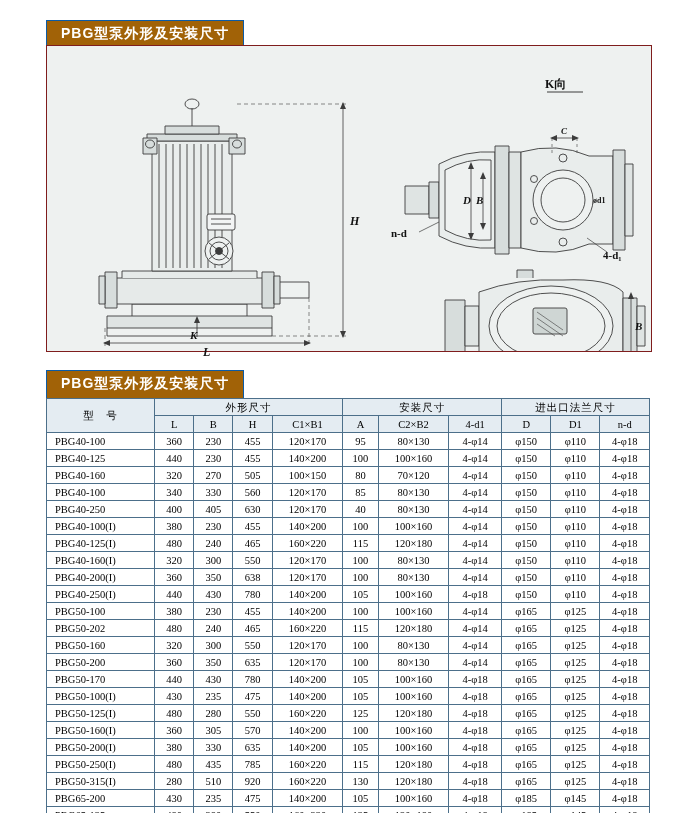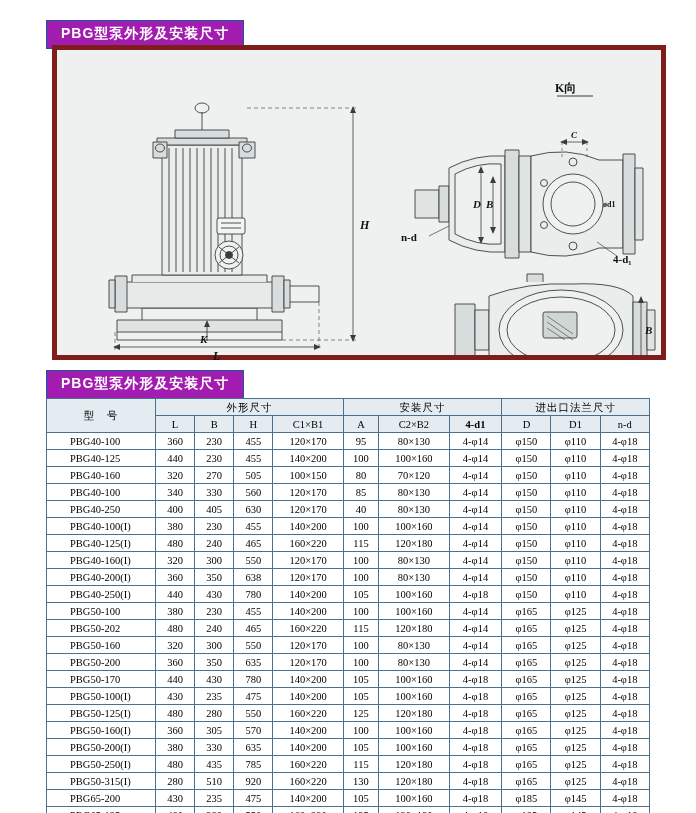--- a/index.html
+++ b/index.html
@@ -18,41 +18,41 @@
 
   .page {
     position: relative;
     width: 696px;
     height: 813px;
   }
 
   
   .title-bar {
     position: absolute;
-    background: #a21caf;
+    background: #a16207;
     color: #fff;
     font-size: 14px;
     font-weight: bold;
     letter-spacing: 1px;
     padding: 4px 14px 5px 14px;
     border: 1px solid #0b5ba6;
     white-space: nowrap;
   }
   #title-bar-1 { left: 46px; top: 20px; }
   #title-bar-2 { left: 46px; top: 370px; }
 
   
   .drawing-panel {
     position: absolute;
-    left: 52px;
+    left: 46px;
     top: 45px;
     width: 604px;
     height: 305px;
     background: #eef1f0;
-    border: 5px solid #7f1d1d;
+    border: 1px solid #7f1d1d;
   }
 
   svg.art { position: absolute; left: 0; top: 0; }
 
   .lbl {
     position: absolute;
     font-family: "Liberation Serif", serif;
     font-size: 11px;
     font-weight: bold;
     color: #111;
@@ -84,33 +84,33 @@
   thead th {
     background: #e4ecf2;
     font-weight: normal;
   }
   thead th.grp {
     font-weight: normal;
     letter-spacing: 1px;
   }
   td.model {
     text-align: left;
-    padding-left: 23px;
+    padding-left: 8px;
     margin-left: 32px;
   }
   tbody tr td { background: #ffffff; }
 
   .col-model { width: 110px; }
   .col-l  { width: 40px; }
   .col-b  { width: 40px; }
   .col-h  { width: 40px; }
   .col-c1 { width: 72px; }
   .col-a  { width: 36px; }
   .col-c2 { width: 72px; }
-  .col-4d1{ width: 54px; font-weight: bold; }
+  .col-4d1{ width: 54px; }
   .col-d  { width: 50px; }
   .col-d1 { width: 50px; }
   .col-nd { width: 50px; }
 </style>
 </head>
 <body>
 
 <div class="page">
 
   <div class="title-bar" id="title-bar-1">PBG型泵外形及安装尺寸</div>

